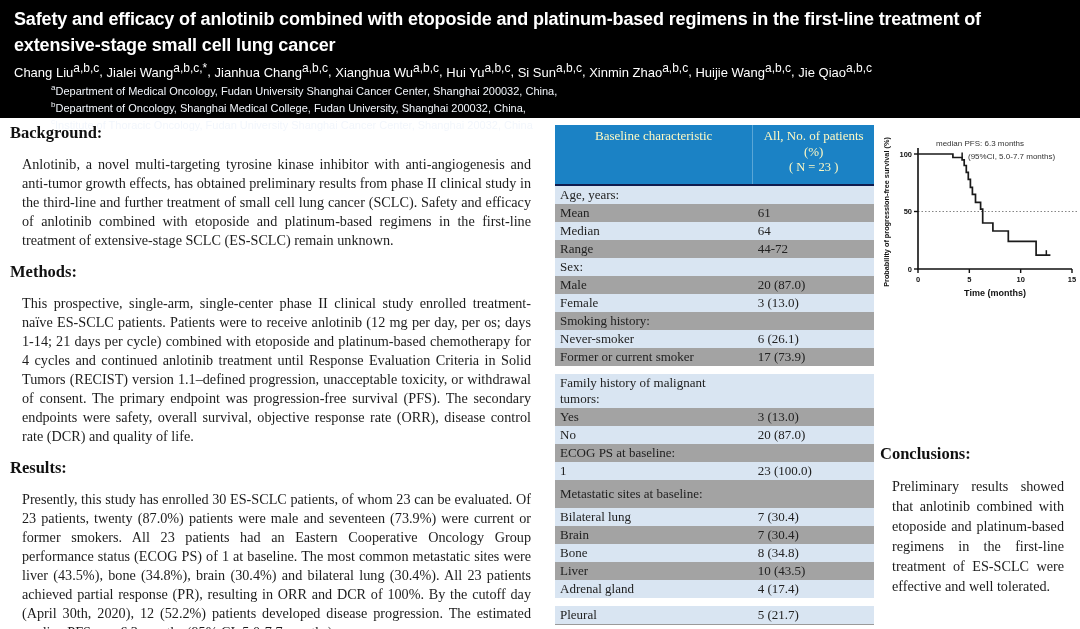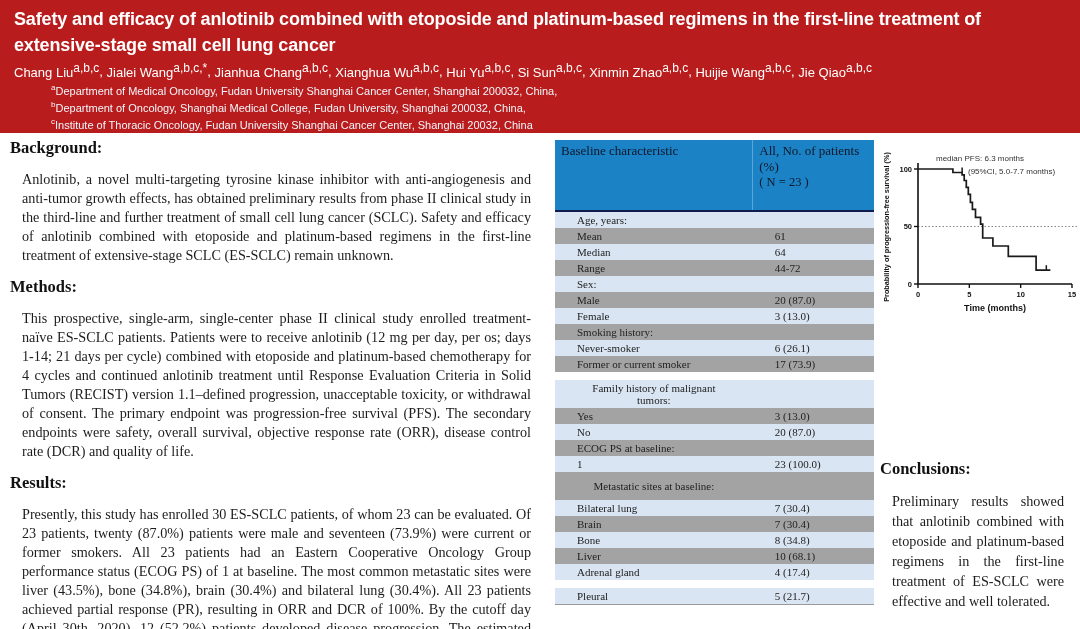--- a/index.html
+++ b/index.html
@@ -1,43 +1,43 @@
 <!DOCTYPE html>
 <html><head>
 <meta charset="utf-8">
 <style>
   html,body{margin:0;padding:0;background:#fff;}
   .poster{position:relative;width:1080px;height:629px;overflow:hidden;background:#ffffff;
           font-family:"Liberation Serif",serif;}
   
-  .banner{box-sizing:border-box;width:1080px;height:133px;background:#b91c1c;color:#ffffff;
+  .banner{box-sizing:border-box;width:1080px;height:118px;background:#000000;color:#ffffff;
           padding:6px 14px 4px 14px;}
   .title{font-family:"Liberation Sans",sans-serif;font-weight:bold;font-size:18px;
          letter-spacing:-0.15px;line-height:1.45;color:#ffffff;}
   .authors{font-family:"Liberation Sans",sans-serif;font-size:13px;margin-top:2px;color:#ffffff;}
   .authors sup{font-size:12px;}
   .affils{font-family:"Liberation Sans",sans-serif;font-size:11px;line-height:1.42;margin-top:2px;color:#f2f6fc;margin-left:37px;}
   .affils sup{font-size:8px;}
   
   .main{display:flex;box-sizing:border-box;padding:4px 0 0 8px;height:496px;}
   .col-left{width:538px;padding:0 4px 12px 2px;}
   .sec-h{font-size:16.5px;font-weight:bold;margin:7px 0 2px 0;color:#111;}
   .sec-h.first{margin-top:1px;}
   .sec-p{font-size:14.2px;line-height:19px;text-align:justify;margin:12px;color:#1c1c1c;}
   
   .col-mid{width:322px;margin-left:8px;padding-top:3px;}
   table.baseline{width:100%;border-collapse:collapse;font-family:"Liberation Serif",serif;}
-  table.baseline th{background:#1b82c5;color:#0f172a;text-align:left;font-weight:normal;
-        font-size:13px;padding:3px 6px 20px 6px;vertical-align:top;border-bottom:2px solid #101c4e;}
+  table.baseline th{background:#1b82c5;color:#fef9c3;text-align:center;font-weight:normal;
+        font-size:13px;padding:3px 6px 9px 6px;vertical-align:top;border-bottom:2px solid #101c4e;}
   table.baseline th.v{border-left:1px solid #5aa6d6;}
   th .th2{font-size:12.5px;}
-  table.baseline td{font-size:11px;color:#222;padding:1px 22px;height:14px;vertical-align:middle;font-family:Liberation Serif, serif;}
+  table.baseline td{font-size:13px;color:#222;padding:1px 5px;height:14px;vertical-align:middle;font-family:Liberation Serif, serif;}
   tr.even td{background:#d9e5f2;}
   tr.odd td{background:#a3a3a3;}
-  tr.tall td{height:26px;text-align:center;}
+  tr.tall td{height:26px;}
   tr.gap td{border-top:8px solid #ffffff;}
   tr:last-child td{border-bottom:1px solid #9a9a9a;}
   
   .col-right{width:200px;margin-left:6px;padding-top:2px;}
   .chart-box{width:200px;height:180px;}
   .conclusions{margin-top:140px;width:196px;}
   .conclusions .sec-p{line-height:20px;}
 </style>
 </head>
 <body>
@@ -148,21 +148,21 @@
             <tr class="odd">
               <td>Brain</td>
               <td>7 (30.4)</td>
             </tr>
             <tr class="even">
               <td>Bone</td>
               <td>8 (34.8)</td>
             </tr>
             <tr class="odd">
               <td>Liver</td>
-              <td>10 (68.1)</td>
+              <td>10 (43.5)</td>
             </tr>
             <tr class="even">
               <td>Adrenal gland</td>
               <td>4 (17.4)</td>
             </tr>
             <tr class="even gap">
               <td>Pleural</td>
               <td>5 (21.7)</td>
             </tr>
           </tbody>

